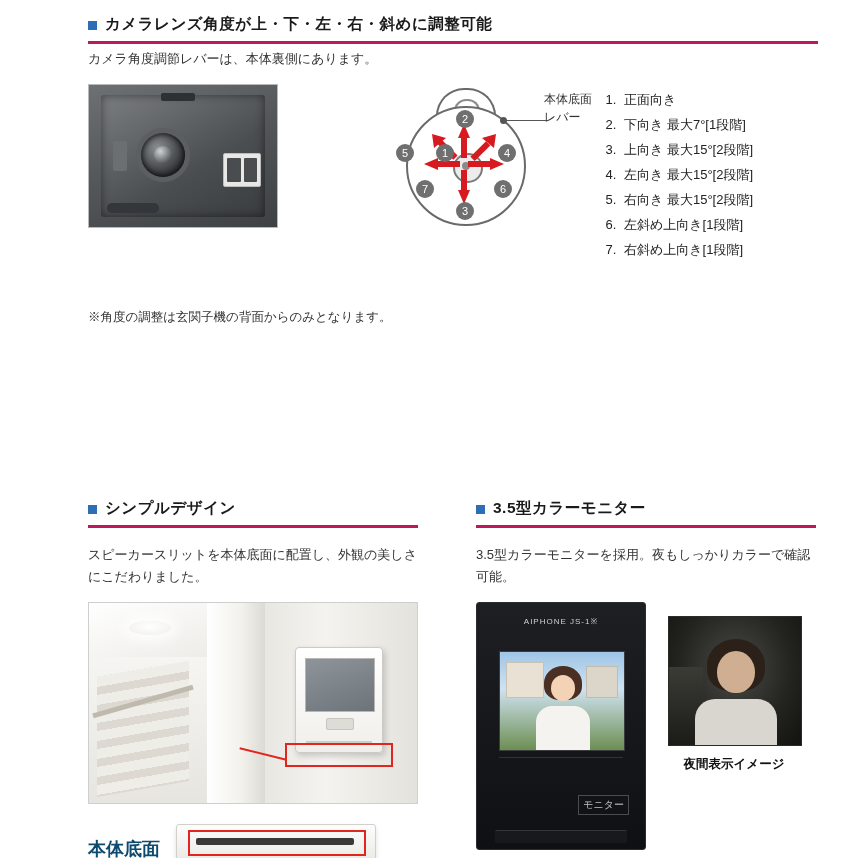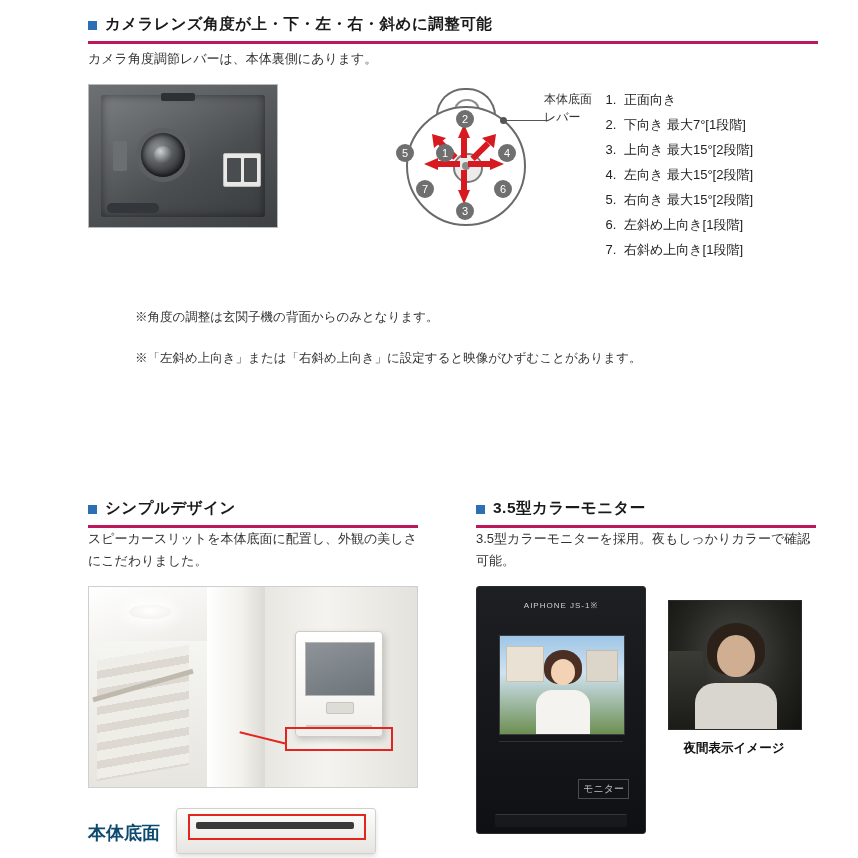--- a/index.html
+++ b/index.html
@@ -260,40 +260,39 @@
     color: #222;
     flex: 0 0 auto;
     width: 240px;
   }
   ol.angle-list li { padding-left: 4px; }
 
   .note {
     font-size: 12.5px;
     color: #333;
     line-height: 1.7;
-    margin-left: 47px;
   }
   #note-1 { margin-top: 44px; }
   #note-2 { margin-top: 20px; }
 
   
   #col-left {
     position: absolute;
     left: 88px;
     top: 498px;
     width: 330px;
   }
   #col-right {
     position: absolute;
     left: 440px;
     top: 498px;
     width: 340px;
     padding-left: 36px;
   }
-  .col-lead { margin-top: 0; }
+  .col-lead { margin-top: 16px; }
 
   
   .photo-hall {
     margin-top: 14px;
     width: 328px;
     height: 200px;
     position: relative;
     overflow: hidden;
     background: linear-gradient(180deg,#f3f2ee 0%, #e7e6e1 60%, #d9d7d1 100%);
     border: 1px solid #cfcfcf;
@@ -577,21 +576,20 @@
         <li>下向き 最大7°[1段階]</li>
         <li>上向き 最大15°[2段階]</li>
         <li>左向き 最大15°[2段階]</li>
         <li>右向き 最大15°[2段階]</li>
         <li>左斜め上向き[1段階]</li>
         <li>右斜め上向き[1段階]</li>
       </ol>
     </div>
 
     <div class="note" id="note-1">※角度の調整は玄関子機の背面からのみとなります。</div>
-    <div class="note" id="note-2">※「左斜め上向き」または「右斜め上向き」に設定すると映像がひずむことがあります。</div>
   </div>
 
   <div id="col-left">
     <div class="section-head">
       <span class="sq"></span>
       <span class="section-title">シンプルデザイン</span>
     </div>
     <div class="body-text col-lead">スピーカースリットを本体底面に配置し、外観の美しさにこだわりました。</div>
 
     <div class="photo-hall">

